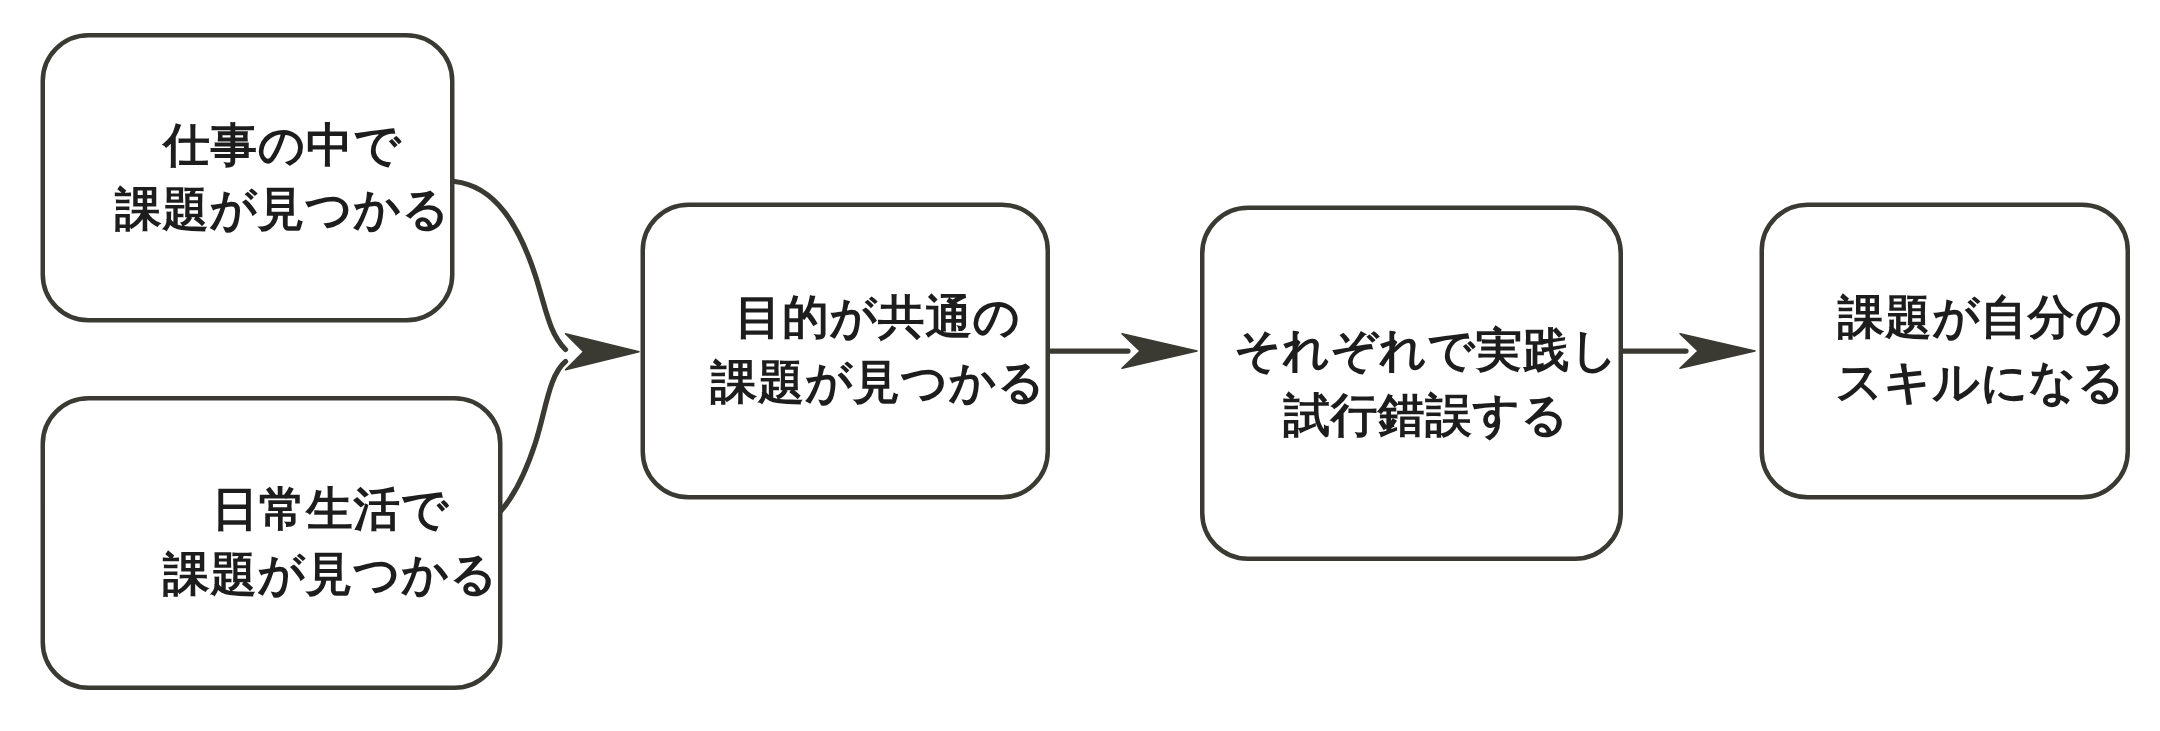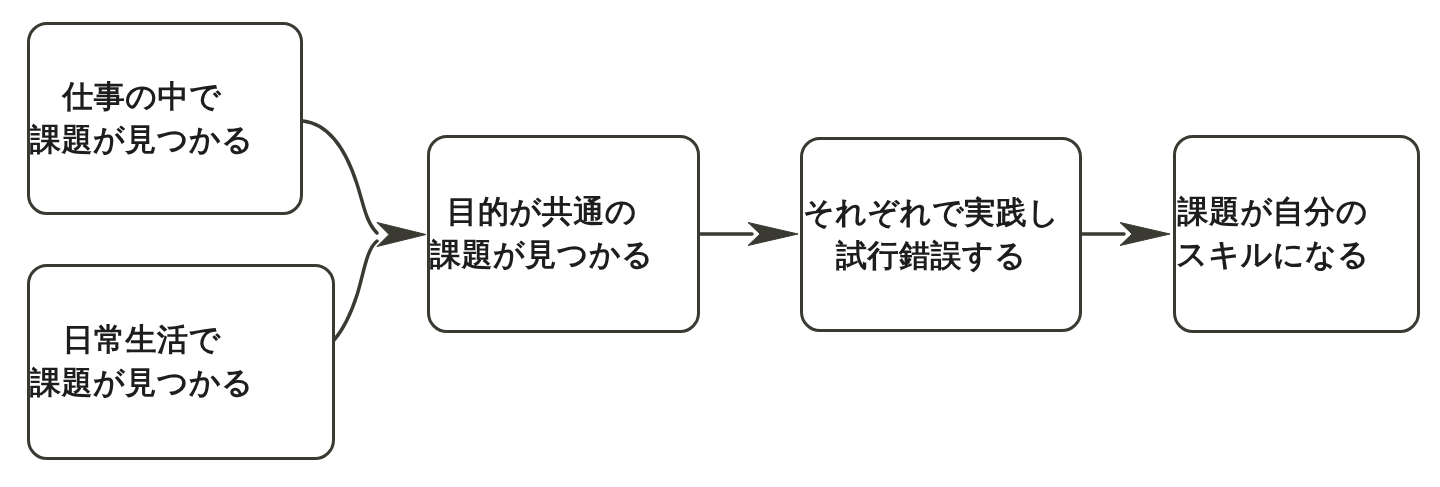--- a/index.html
+++ b/index.html
@@ -41,24 +41,24 @@
   .connectors polygon {
     fill: var(--stroke);
     stroke: var(--stroke);
     stroke-width: 1;
     stroke-linejoin: round;
   }
   .node {
     position: absolute;
     background: var(--node-fill);
     border: 3px solid var(--stroke);
-    border-radius: 20px;
+    border-radius: 32px;
     display: flex;
     align-items: center;
-    justify-content: flex-start;
+    justify-content: flex-end;
     text-align: center;
   }
   .node-label {
     white-space: pre-line;
     font-size: 31px;
     font-weight: 700;
     line-height: 1.38;
     color: var(--text);
     letter-spacing: 0.5px;
   }
@@ -91,21 +91,21 @@
   <div class="node" style="left:27px; top:264px; width:308px; height:196px;">
     <span class="node-label">日常生活で
 課題が見つかる</span>
   </div>
 
   <div class="node" style="left:427px; top:135px; width:273px; height:198px;">
     <span class="node-label">目的が共通の
 課題が見つかる</span>
   </div>
 
-  <div class="node" style="left:800px; top:137px; width:282px; height:195px;">
+  <div class="node" style="left:800px; top:137px; width:282px; height:237px;">
     <span class="node-label">それぞれで実践し
 試行錯誤する</span>
   </div>
 
   <div class="node" style="left:1173px; top:135px; width:247px; height:198px;">
     <span class="node-label">課題が自分の
 スキルになる</span>
   </div>
 
 </div>

